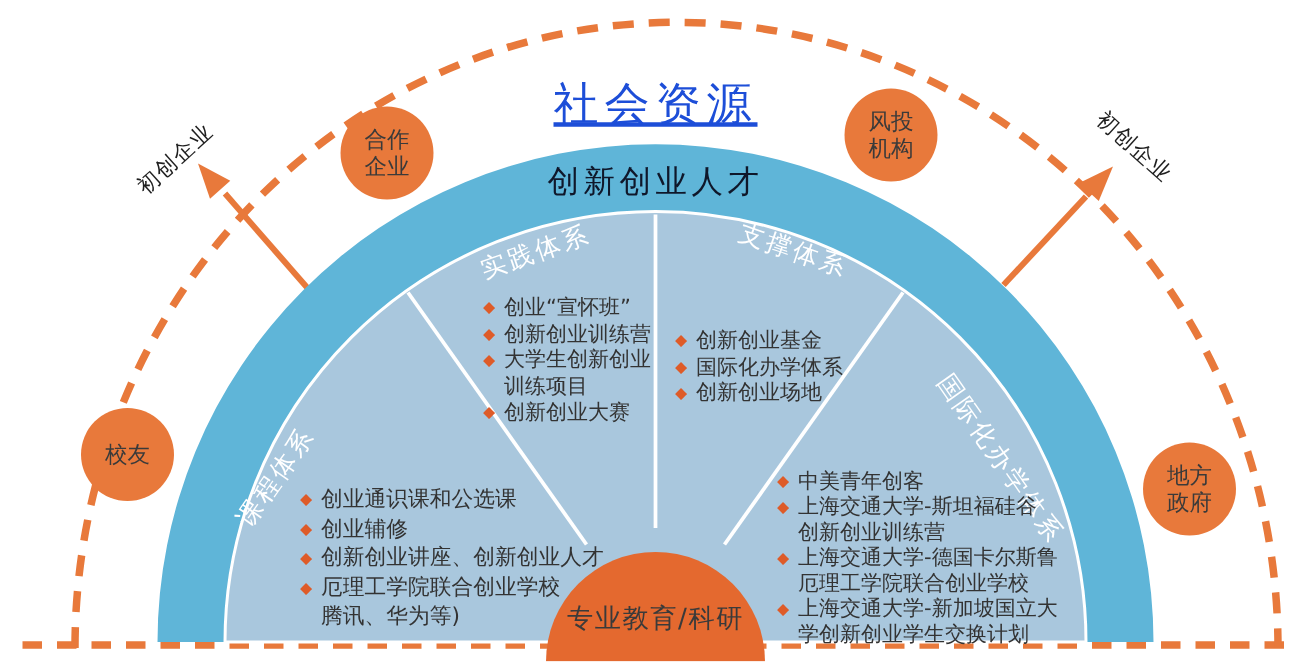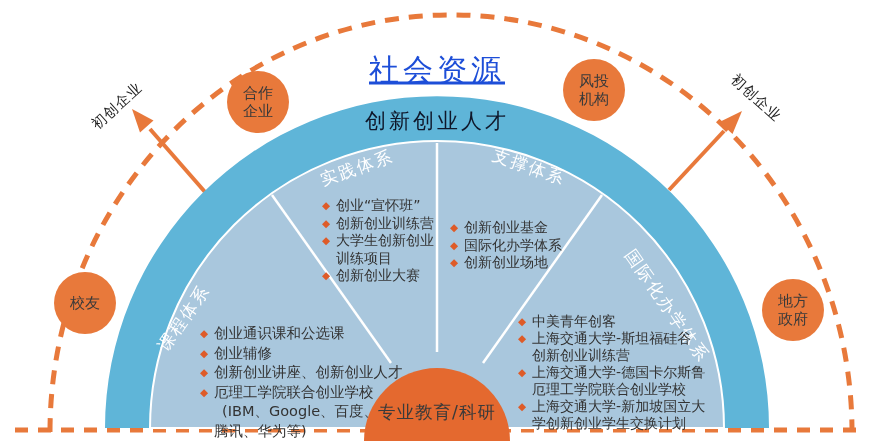--- a/index.html
+++ b/index.html
@@ -70,43 +70,39 @@
   <div class="abs sector-label rot-p55" style="left:667px;top:306px;">国际化办学体系</div>
 
   <div class="abs startup rot-m42" style="left:117px;top:106px;">初创企业</div>
   <div class="abs startup rot-p42" style="left:756px;top:98px;">初创企业</div>
 
   <div class="circle" style="left:227px;top:71px;">合作
 企业</div>
   <div class="circle" style="left:563px;top:59px;">风投
 机构</div>
   <div class="circle" style="left:54px;top:272px;font-size:15px;">校友</div>
-  <div class="circle" style="left:762px;top:279px;">地方
+  <div class="circle" style="left:762px;top:295px;">地方
 政府</div>
 
   <div class="items s1" style="left:200px;top:324px;">
       <div class="li">
       <span class="d">◆</span>
         <span class="t">创业通识课和公选课</span>
     </div>
       <div class="li">
       <span class="d">◆</span>
         <span class="t">创业辅修</span>
     </div>
       <div class="li">
       <span class="d">◆</span>
         <span class="t">创新创业讲座、创新创业人才</span>
     </div>
       <div class="li">
       <span class="d">◆</span>
         <span class="t">厄理工学院联合创业学校</span>
-    </div>
-      <div class="li" style="padding-left: 8px;">
-      <span class="d" style="visibility: hidden;">◆</span>
-        <span class="t">(IBM、Google、百度、</span>
     </div>
       <div class="li">
       <span class="d" style="visibility: hidden;">◆</span>
         <span class="t">腾讯、华为等)</span>
     </div>
     </div>
   <div class="items s2" style="left:322px;top:197px;">
       <div class="li">
       <span class="d">◆</span>
         <span class="t">创业“宣怀班”</span>

